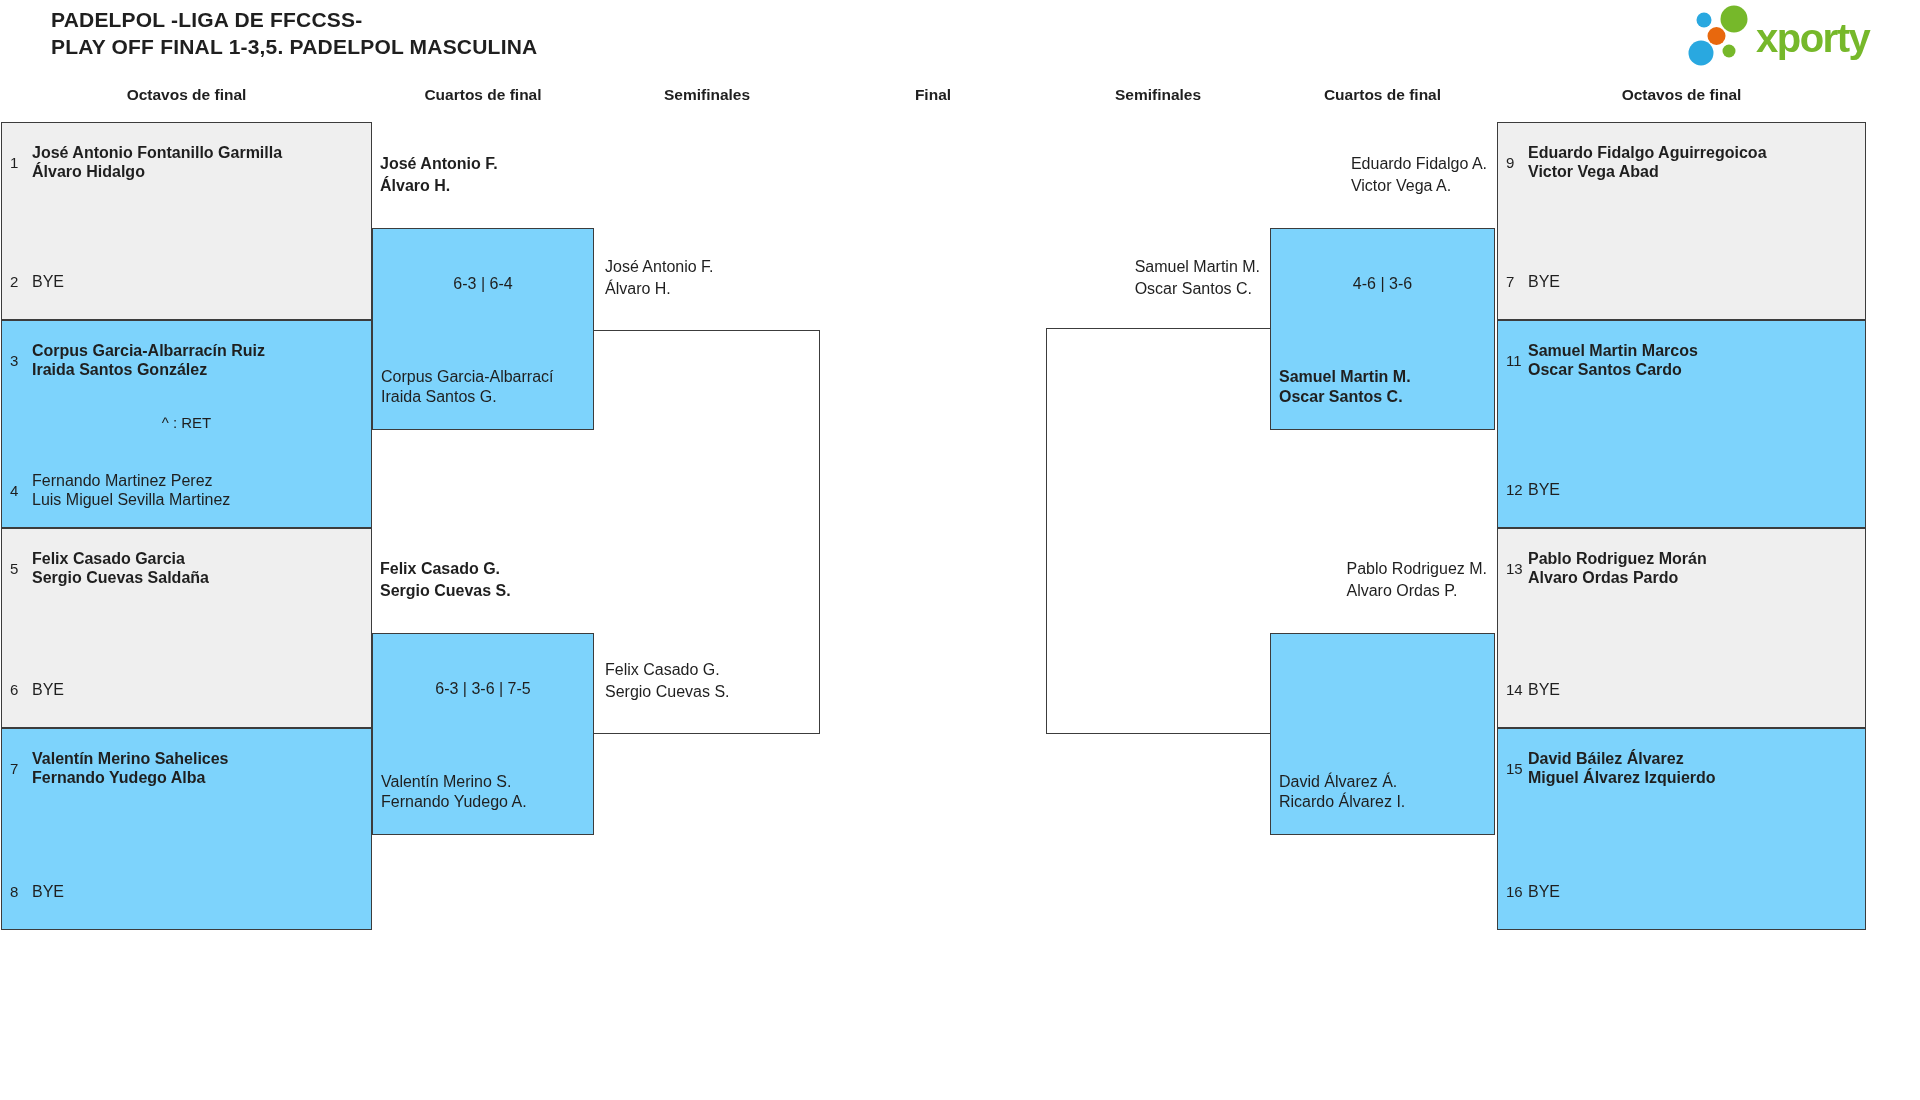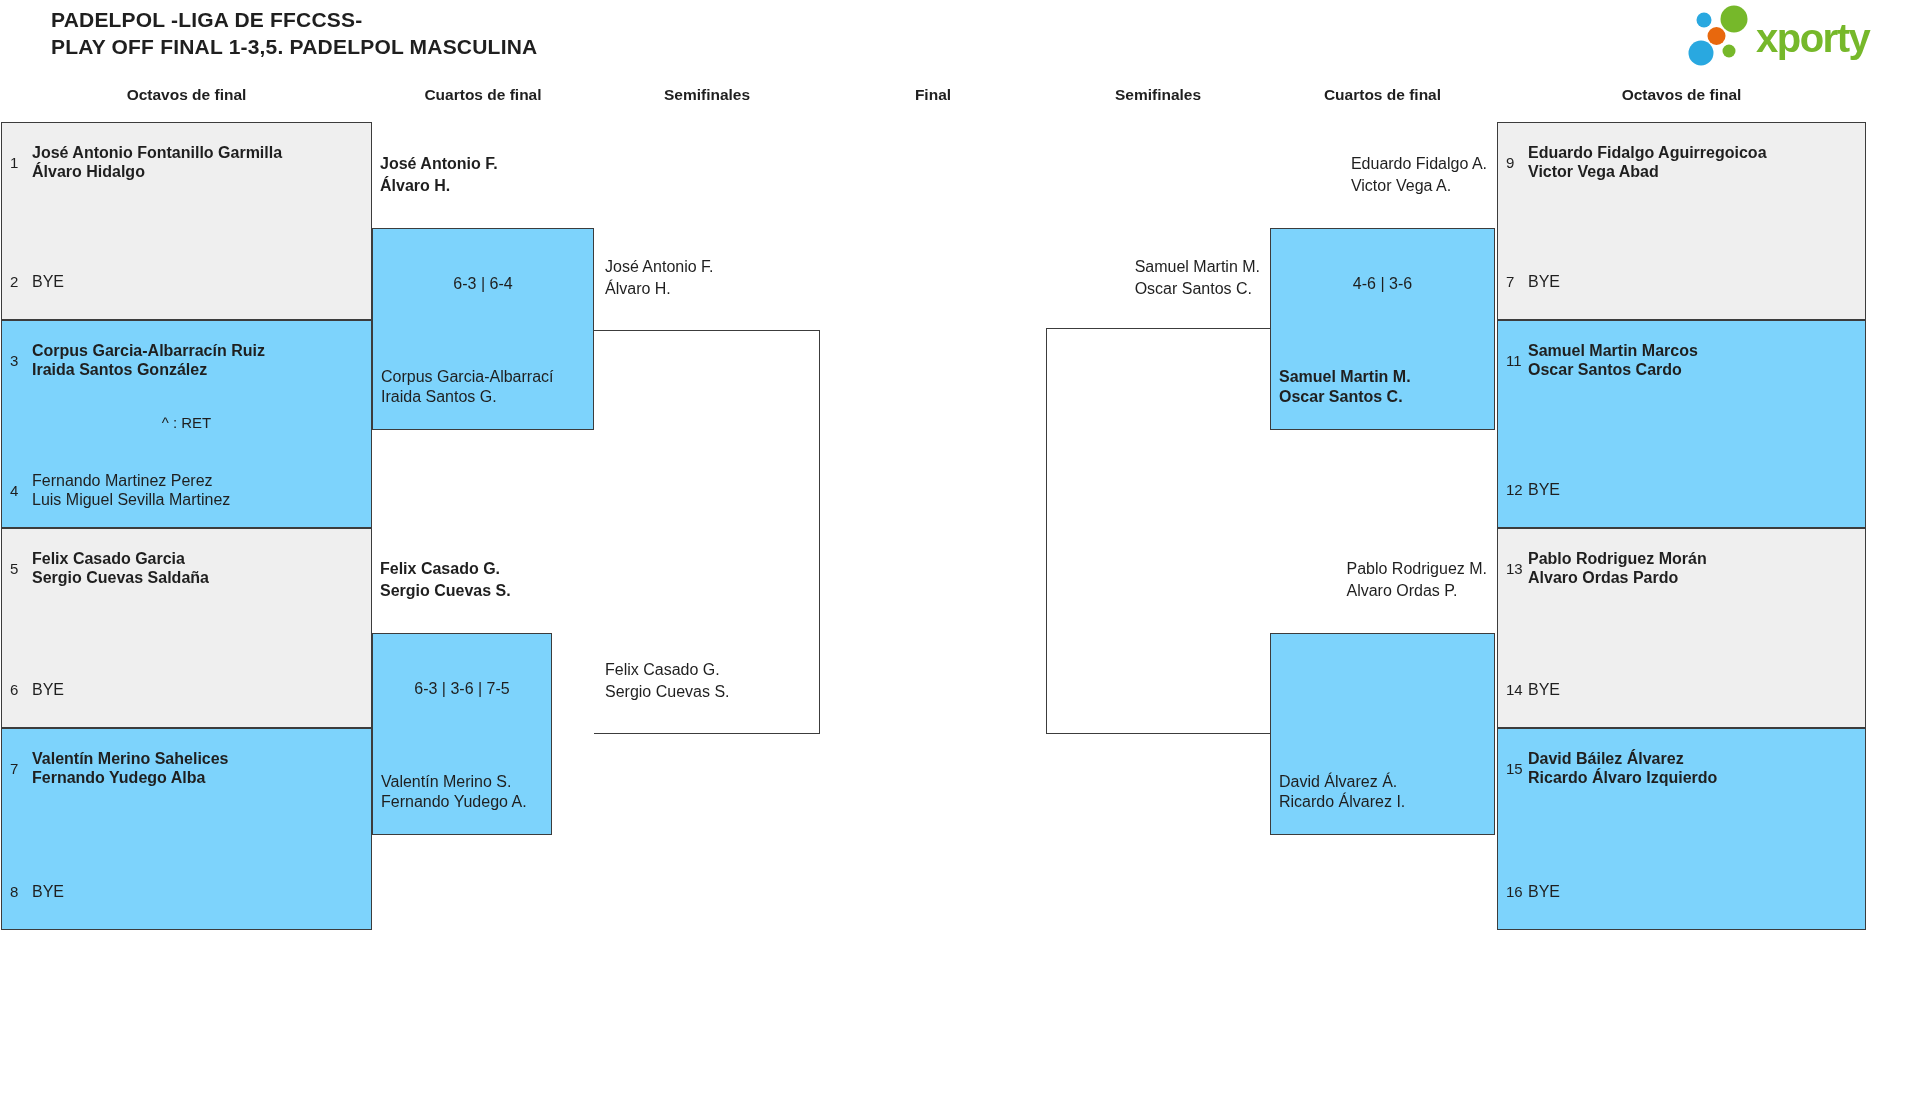--- a/index.html
+++ b/index.html
@@ -138,21 +138,21 @@
     <div class="inbox">
       <span class="nline">Corpus Garcia-Albarrací</span>
       <span class="nline">Iraida Santos G.</span>
     </div>
   </div>
 
   <div class="entry bold" style="left:380px;top:558px">
     <span class="nline">Felix Casado G.</span>
     <span class="nline">Sergio Cuevas S.</span>
   </div>
-  <div class="box" style="left:372px;top:633px;width:180px;height:202px">
+  <div class="box" style="left:372px;top:633px;width:222px;height:202px">
     <div class="score">6-3 | 3-6 | 7-5</div>
     <div class="inbox">
       <span class="nline">Valentín Merino S.</span>
       <span class="nline">Fernando Yudego A.</span>
     </div>
   </div>
 
   <div class="frame" style="left:594px;top:330px;width:226px;height:404px;border-left:none"></div>
   <div class="entry" style="left:605px;top:256px">
     <span class="nline">José Antonio F.</span>
@@ -232,21 +232,21 @@
       <span class="seednum">14</span>
       <span class="names">BYE</span>
     </div>
   </div>
 
   <div class="box" style="left:1497px;top:728px;width:369px;height:202px">
     <div class="seedrow toppos">
       <span class="seednum">15</span>
       <span class="names bold">
         <span class="nline">David Báilez Álvarez</span>
-        <span class="nline">Ricardo Álvaro Izquierdo</span>
+        <span class="nline">Miguel Álvarez Izquierdo</span>
       </span>
     </div>
     <div class="seedrow byepos">
       <span class="seednum">16</span>
       <span class="names">BYE</span>
     </div>
   </div>
 
 </div>
 

